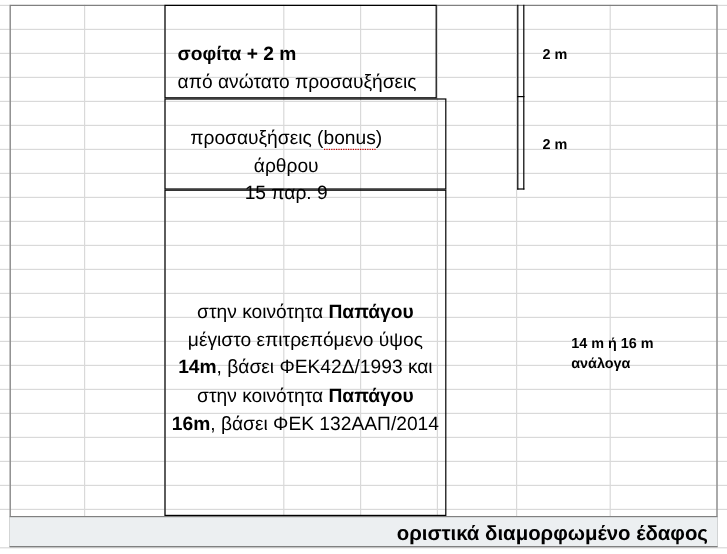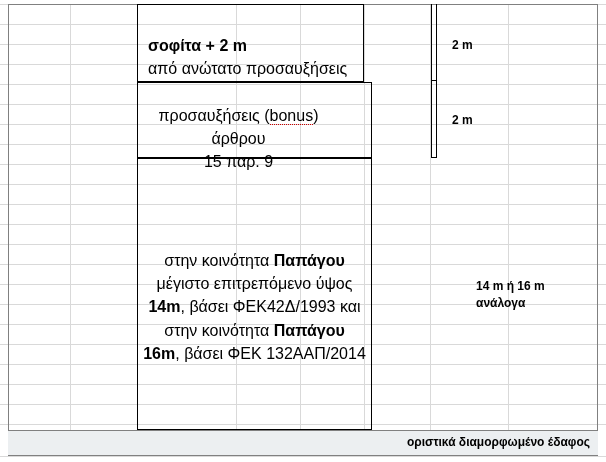--- a/index.html
+++ b/index.html
@@ -78,21 +78,21 @@
     height: 26px;
     background: #eceff1;
     border-top: 1px solid #808080;
     border-bottom: 1px solid #808080;
     box-sizing: border-box;
   }
   .ground-label {
     position: absolute;
     right: 16px;
     top: 435px;
-    font-size: 12px;
+    font-size: 17px;
     font-weight: bold;
     color: #000000;
     white-space: nowrap;
   }
   .b { font-weight: bold; }
   .spell-err {
     border-bottom: 1px dotted #cc0000;
   }
 </style>
 </head>

